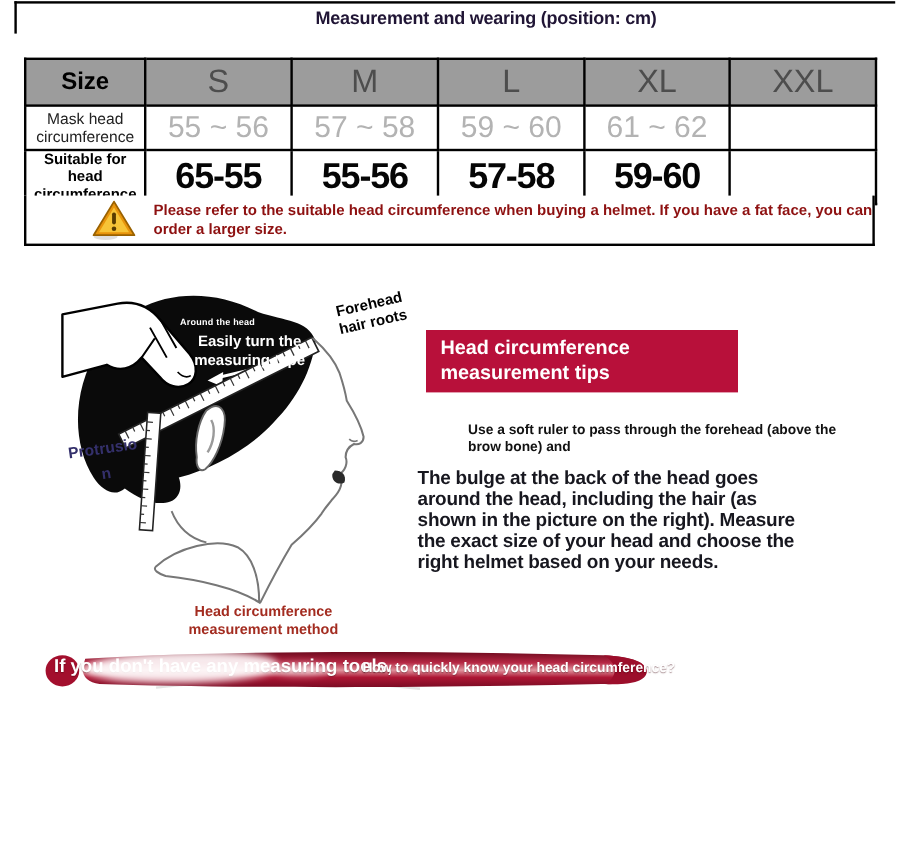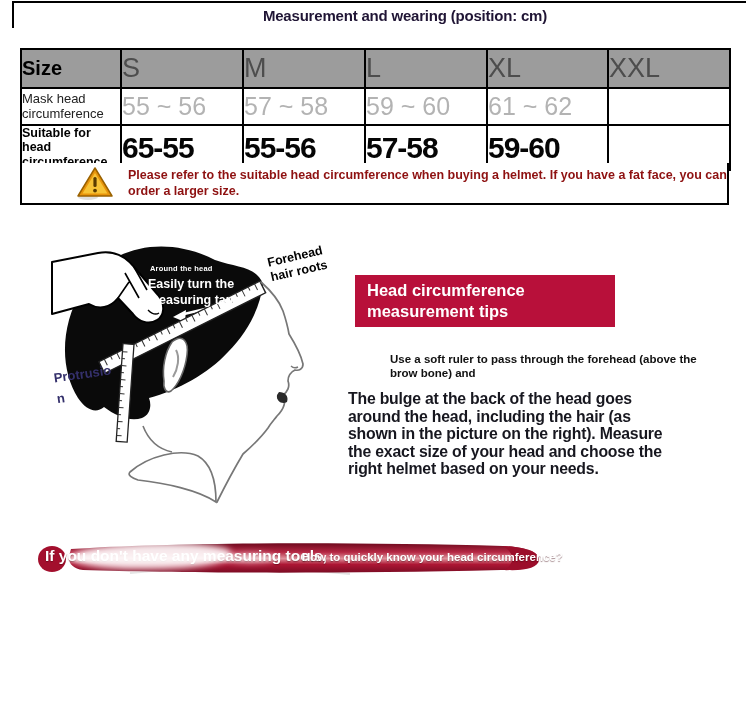--- a/index.html
+++ b/index.html
@@ -11,37 +11,37 @@
   .frame-top{left:12px;top:1px;width:734px;height:2px;background:#000;}
   .frame-left{left:12px;top:1px;width:2px;height:27px;background:#000;}
 
   
   .page-title{left:60px;top:7px;width:690px;text-align:center;font-size:15px;font-weight:700;
               color:#201535;letter-spacing:-0.2px;}
 
   
   .table-wrap{left:20px;top:48px;width:709px;}
   table.size-table{border-collapse:collapse;table-layout:fixed;width:709px;}
-  table.size-table td{border:2px solid #000;text-align:left;vertical-align:middle;padding:0;}
+  table.size-table td{border:2px solid #000;text-align:center;vertical-align:middle;padding:0;}
   td.th{background:#9c9c9c;height:37px;font-size:27px;color:#4d4d4d;}
   td.th-size{background:#9c9c9c;height:37px;font-size:20px;font-weight:700;color:#000;text-align:center;}
   td.lbl-sm{font-size:13px;color:#222;text-align:left;padding-left:4px;line-height:1.15;height:35px;}
   td.val-light{font-size:25px;color:#b3b3b3;height:35px;}
   td.lbl-bold{font-size:12.5px;font-weight:700;color:#000;text-align:left;padding-left:4px;line-height:1.15;height:43px;}
   td.val-bold{font-size:30px;font-weight:700;color:#050505;letter-spacing:-1px;height:43px;}
   .warn-row{left:20px;top:163px;width:705px;height:40px;border:2px solid #000;border-top:none;
             display:flex;align-items:center;background:#fff;}
   .warn-icon{margin-left:54px;width:38px;height:34px;flex:0 0 auto;}
   .warn-text{margin-left:14px;width:600px;font-size:12.5px;font-weight:700;color:#8e1111;line-height:1.3;}
 
   
   .swooshes{left:0;top:0;width:750px;height:715px;pointer-events:none;}
 
   
-  .illus{left:30px;top:218px;width:320px;height:320px;}
+  .illus{left:30px;top:218px;width:320px;height:320px;text-align:center;}
   .illus svg{position:absolute;left:0;top:0;}
   .lab{position:absolute;font-weight:700;}
   .lab-around{left:120px;top:46px;font-size:7.5px;color:#fff;letter-spacing:.2px;}
   .lab-easily{left:118px;top:58px;width:120px;font-size:12.5px;color:#fff;line-height:16px;}
   .lab-forehead{left:236px;top:38px;width:82px;font-size:12.5px;color:#000;line-height:15px;
                 transform:rotate(-13deg);transform-origin:left top;}
   .lab-protrusion{left:25px;top:145px;width:64px;font-size:13px;color:#34306b;line-height:21px;
                   word-break:break-all;transform:rotate(-8deg);}
   .lab-caption{left:127px;top:284px;width:125px;font-size:12px;color:#a32c20;line-height:15px;}
 
@@ -217,20 +217,21 @@
       <path d="M249,174 C255,174 259,178 257,184 C252,187 246,183 247,177 Z" fill="#2a2a2a"></path>
 
       <path d="M113,208 C118,221 128,231 142,234" fill="none" stroke="#777" stroke-width="1.6"></path>
       <path d="M100,254 C118,238 150,230 168,238 C180,245 186,262 186,284
                C168,272 135,265 108,262 C102,260 97,257 100,254 Z" fill="#fff" stroke="#777" stroke-width="1.7"></path>
     </svg>
     <div class="lab lab-around">Around the head</div>
     <div class="lab lab-easily">Easily turn the measuring tape</div>
     <div class="lab lab-forehead">Forehead hair roots</div>
     <div class="lab lab-protrusion">Protrusion</div>
+    <div class="lab lab-caption">Head circumference measurement method</div>
   </div>
 
   <div class="abs tips-box">
     <div class="tips-box-title">Head circumference measurement tips</div>
   </div>
   <div class="abs tips-note">Use a soft ruler to pass through the forehead (above the brow bone) and</div>
   <div class="abs tips-par">The bulge at the back of the head goes around the head, including the hair (as shown in the picture on the right). Measure the exact size of your head and choose the right helmet based on your needs.</div>
 
   <div class="abs banner">
     <svg width="515" height="34" viewBox="0 0 515 34">

